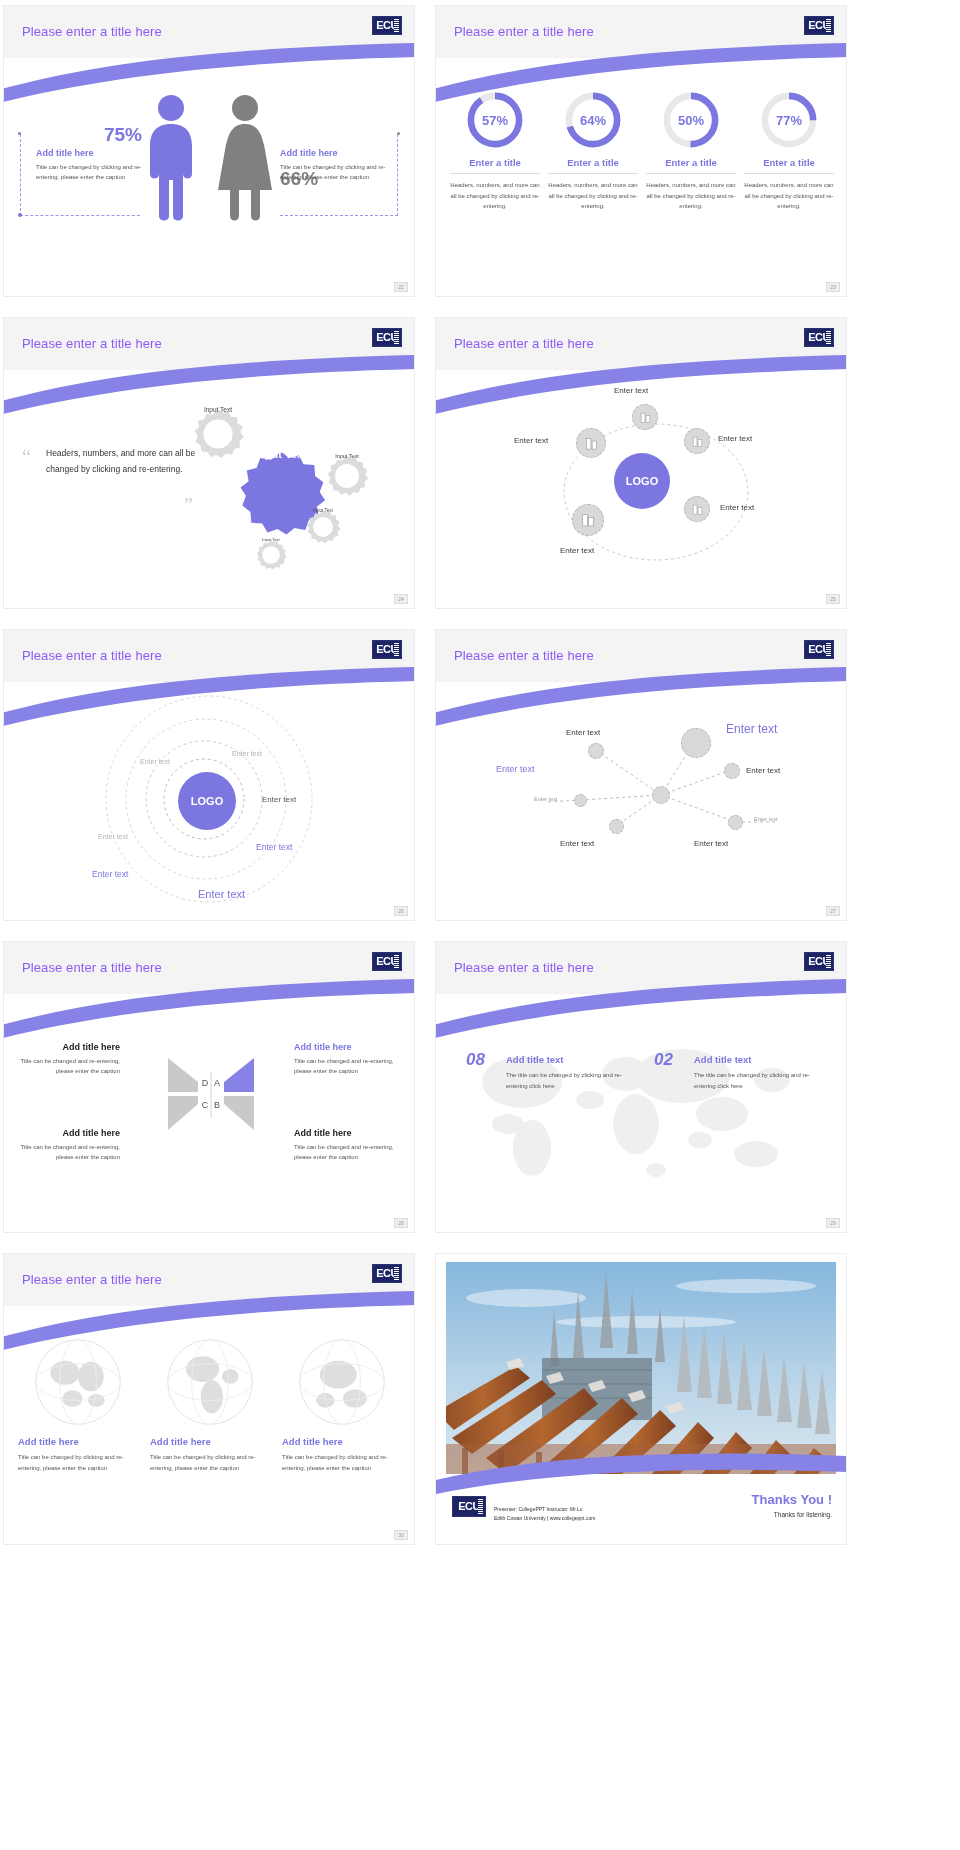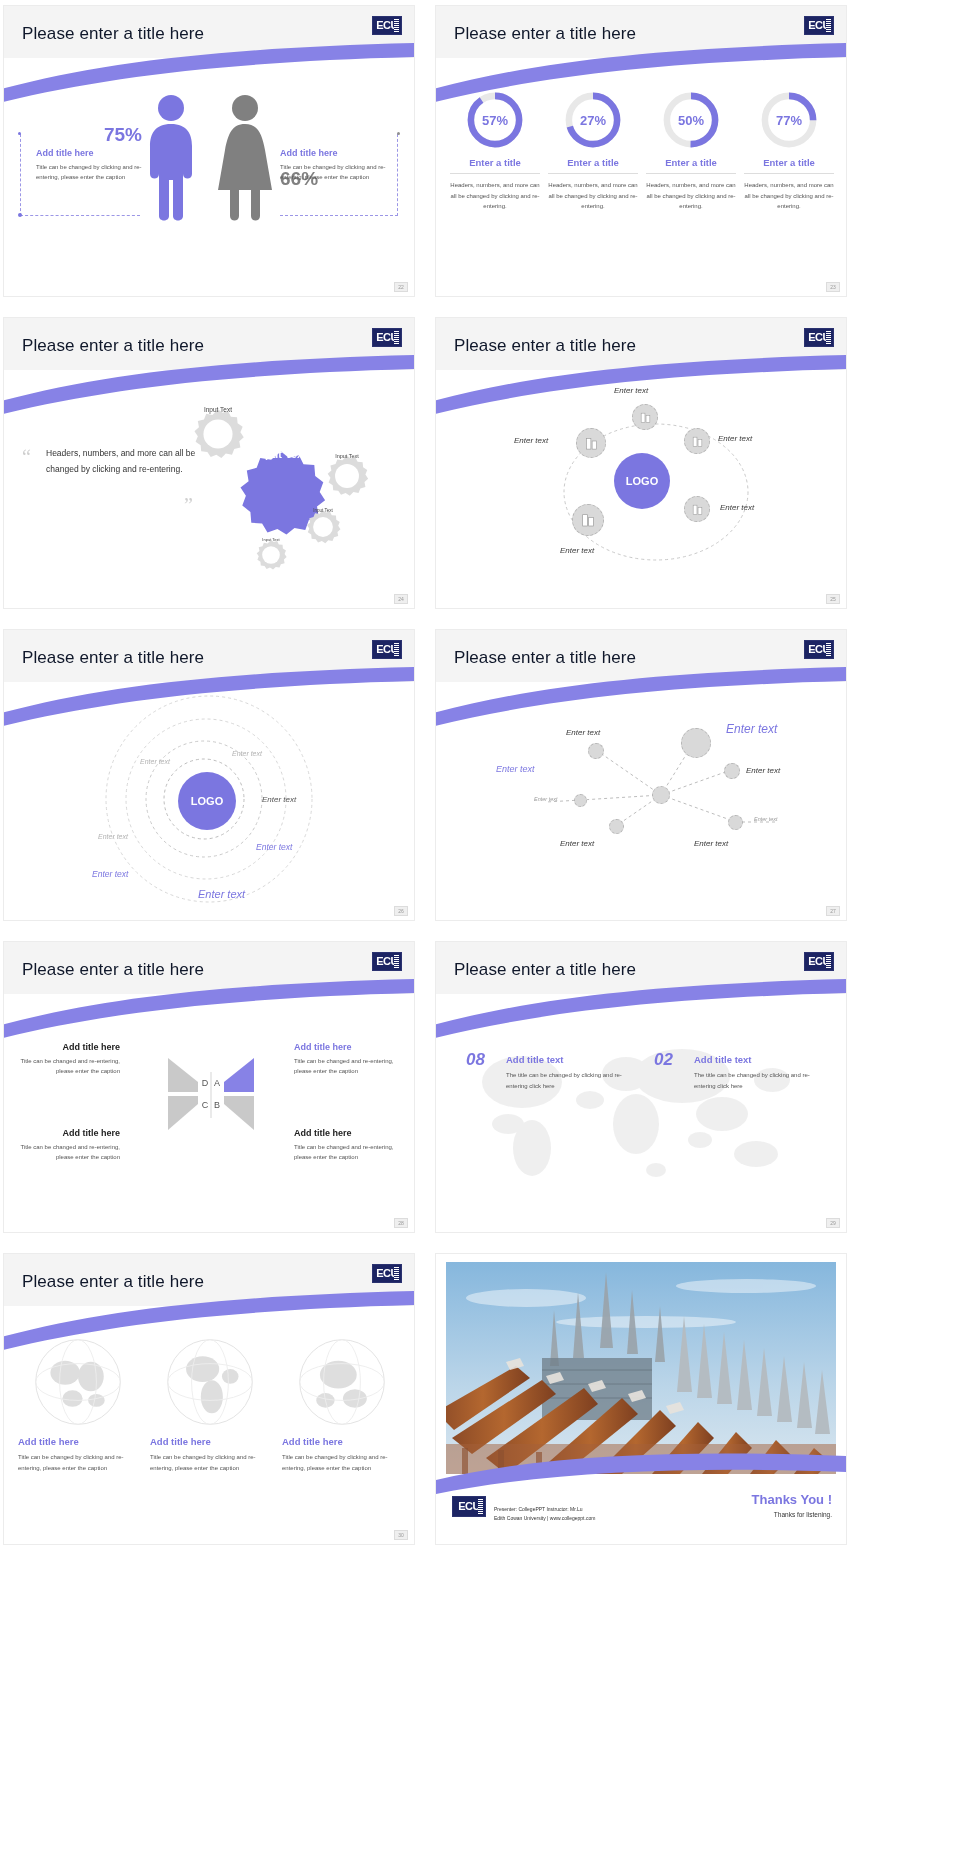--- a/index.html
+++ b/index.html
@@ -7,21 +7,21 @@
     width:960px; height:1850px;
     background:#ffffff;
     font-family:"Liberation Sans", sans-serif;
     overflow:hidden;
   }
   .deck { display:grid; grid-template-columns:410px 410px; column-gap:22px; row-gap:22px;
           padding:6px 0 0 4px; }
   .slide { position:relative; width:410px; height:290px; background:#ffffff;
            overflow:hidden; box-shadow:0 0 0 1px #ececec; }
   .hdr { position:absolute; left:0; top:0; width:100%; height:52px; background:#f4f4f4; }
-  .hdr-title { position:absolute; left:18px; top:18px; font-size:17px; color:#0f172a;
+  .hdr-title { position:absolute; left:18px; top:18px; font-size:13px; color:#8b5cf6;
                letter-spacing:.1px; }
   .logo { position:absolute; right:12px; top:10px; width:30px; height:19px;
           background:#1c2463; display:flex; align-items:center; justify-content:center;
           border:1px solid #2b3270; }
   .logo b { color:#fff; font-size:11px; font-weight:bold; letter-spacing:-.5px;
             font-family:"Liberation Sans", sans-serif; line-height:1; }
   .logo i { position:absolute; right:2px; top:2px; bottom:2px; width:5px;
             background:repeating-linear-gradient(to bottom,#fff 0 1px,#1c2463 1px 2px); }
   .wave { position:absolute; left:-40px; top:36px; width:500px; height:70px; overflow:hidden; }
   .wave svg { display:block; }
@@ -52,21 +52,21 @@
   .gear { position:absolute; }
   .gtxt { position:absolute; display:flex; align-items:flex-start; justify-content:center;
           text-align:center; line-height:1.15; }
 
   
   .node { position:absolute; border-radius:50%; background:#d9d9d9;
           border:1px dashed #b5b5b5; display:flex; align-items:center;
           justify-content:center; }
   .logo-circle { position:absolute; border-radius:50%; background:#7b76e0; color:#fff;
                  font-weight:bold; display:flex; align-items:center; justify-content:center; }
-  .etxt { position:absolute; font-size:8px; color:#3a3a3a; white-space:nowrap;font-style:italic; }
+  .etxt { position:absolute; font-size:8px; color:#3a3a3a; white-space:nowrap; }
 
   
   .blk { position:absolute; width:100px; }
   .blk h4 { font-size:9px; font-weight:bold; margin-bottom:4px; }
   .blk p { font-size:6px; color:#555; line-height:1.7; }
 
   
   .numlbl { font-size:17px; font-weight:bold; font-style:italic; color:#7b76e0; }
 
   
@@ -150,21 +150,21 @@
       </div>
       <div class="dtitle">Enter a title</div>
       <div class="dbody">Headers, numbers, and more can all be changed by clicking and re-entering.</div>
     </div>
     <div class="dcol">
       <div class="dwrap">
         <svg width="56" height="56" viewBox="0 0 36 36">
               <circle cx="18" cy="18" r="15.5" fill="none" stroke="#e8e8e8" stroke-width="4.2"></circle>
               <circle cx="18" cy="18" r="15.5" fill="none" stroke="#7b76e0" stroke-width="4.2" stroke-dasharray="68.2 97.4" stroke-linecap="butt" transform="rotate(-90 18 18)"></circle>
             </svg>
-        <div class="val">27%</div>
+        <div class="val">64%</div>
       </div>
       <div class="dtitle">Enter a title</div>
       <div class="dbody">Headers, numbers, and more can all be changed by clicking and re-entering.</div>
     </div>
     <div class="dcol">
       <div class="dwrap">
         <svg width="56" height="56" viewBox="0 0 36 36">
               <circle cx="18" cy="18" r="15.5" fill="none" stroke="#e8e8e8" stroke-width="4.2"></circle>
               <circle cx="18" cy="18" r="15.5" fill="none" stroke="#7b76e0" stroke-width="4.2" stroke-dasharray="48.7 97.4" stroke-linecap="butt" transform="rotate(-90 18 18)"></circle>
             </svg>

